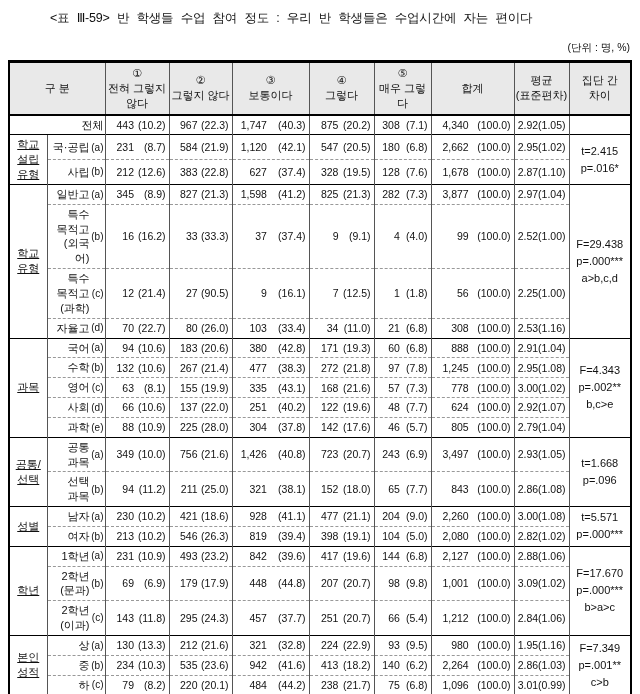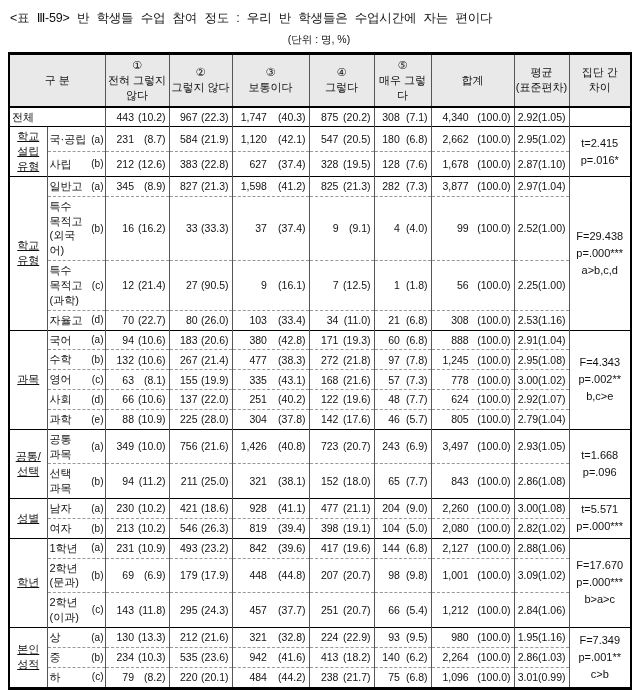--- a/index.html
+++ b/index.html
@@ -5,24 +5,24 @@
   html,body{margin:0;padding:0;background:#ffffff;}
   body{
     width:640px;height:694px;overflow:hidden;
     font-family:"Liberation Sans","DejaVu Sans",sans-serif;
     color:#1a1a1a;
     -webkit-font-smoothing:antialiased;
   }
   .page{padding:6px 8px 0 8px;}
   .title-row{
     font-size:12.5px;letter-spacing:-0.2px;word-spacing:4px;
-    padding:4px 2px 0 2px;color:#111;
+    padding:4px 2px 0 2px;color:#111;margin-left:40px;
   }
   .unit-note{
-    text-align:center;font-size:10.5px;padding:6px 2px 5px 0;color:#111;
+    text-align:right;font-size:10.5px;padding:6px 2px 5px 0;color:#111;margin-top:8px;
   }
   table{
     table-layout:fixed;border-collapse:collapse;width:624px;
     border-left:2px solid #000;border-right:2px solid #000;
     border-top:3px solid #000;border-bottom:3px solid #000;
   }
   th{
     background:#e9e9e9;font-weight:normal;font-size:11px;line-height:1.35;
     text-align:center;vertical-align:middle;padding:3px 0;
     border-left:1px solid #555;border-bottom:2px solid #000;color:#111;
@@ -30,21 +30,21 @@
   th:first-child{border-left:none;}
   td{
     font-size:11px;line-height:1.35;vertical-align:middle;
     padding:2px 2px;border-left:1px solid #555;color:#111;
   }
   tr.gsep td{border-top:1.5px solid #000;}
   tr.dsep td{border-top:1px dashed #999;}
   td.grp{text-align:center;padding:2px 0;border-left:none;text-decoration:underline;}
   td.item{padding:2px 1px 2px 2px;}
   .item-wrap{display:flex;align-items:center;}
-  .item-name{flex:1;text-align:left;line-height:1.35;}
+  .item-name{flex:1;text-align:right;line-height:1.35;}
   .item-tag{flex:0 0 14px;text-align:right;font-size:10px;}
   td.num{font-size:10.5px;padding:2px 3px 2px 2px;}
   .cell{display:flex;}
   .cnt{flex:1 1 42%;text-align:right;white-space:nowrap;}
   .pct{flex:1.15 1 50%;text-align:right;white-space:nowrap;}
   td.diff{text-align:center;font-size:11px;line-height:1.55;padding:2px 1px;}
   .sig-note{
     font-size:10.5px;padding:6px 0 0 2px;white-space:pre;color:#111;
     letter-spacing:0.2px;
   }

